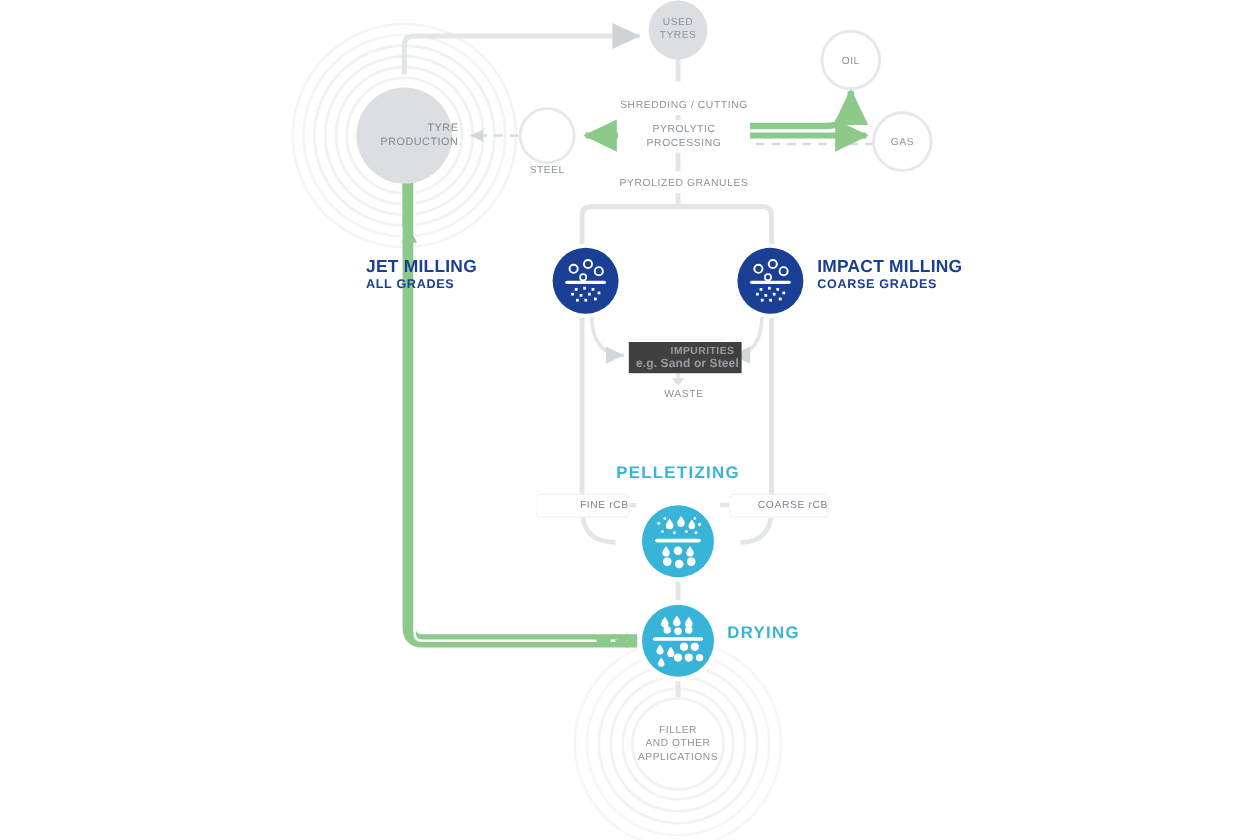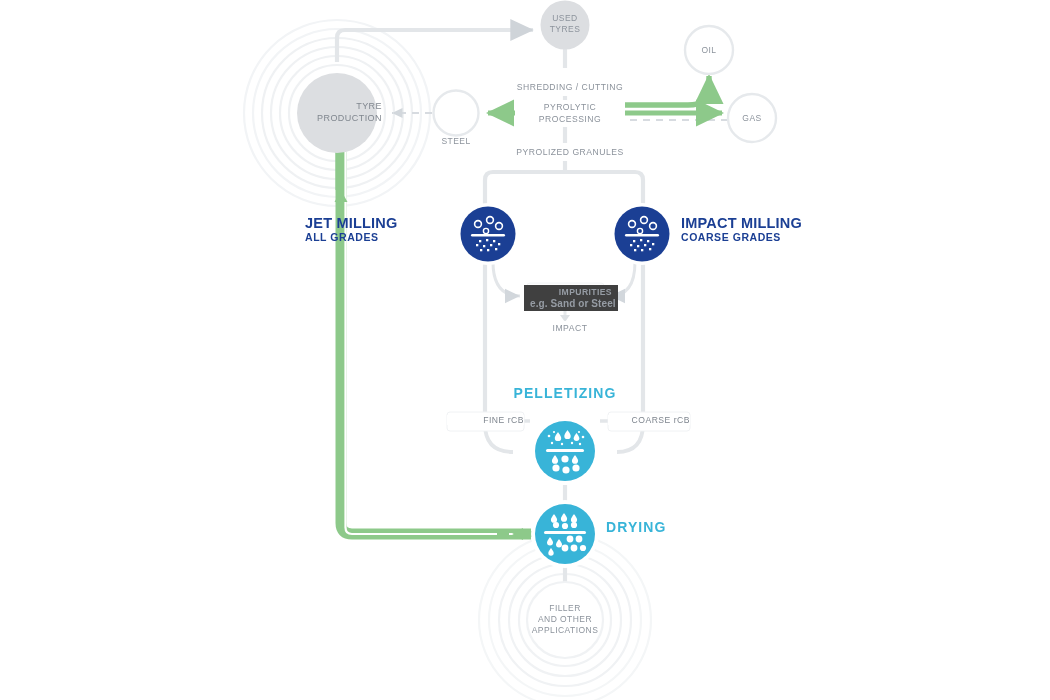--- a/index.html
+++ b/index.html
@@ -283,21 +283,21 @@
   <div>PROCESSING</div>
 </div>
 
 <div class="lbl stage-lbl" style="left:508px;top:145px;width:114px;">PYROLIZED GRANULES</div>
 
 <div class="lbl imp" style="left:524px;top:285px;width:82px;">
   <div>IMPURITIES</div>
   <div class="l2">e.g. Sand or Steel</div>
 </div>
 
-<div class="lbl stage-lbl" style="left:535px;top:321px;width:60px;">IMPACT</div>
+<div class="lbl stage-lbl" style="left:535px;top:321px;width:60px;">WASTE</div>
 
 <div class="lbl head head-l" style="left:305px;top:215px;width:145px;">
   <div>JET MILLING</div>
   <div class="sub">ALL GRADES</div>
 </div>
 
 <div class="lbl head head-r" style="left:681px;top:215px;width:180px;">
   <div>IMPACT MILLING</div>
   <div class="sub">COARSE GRADES</div>
 </div>

